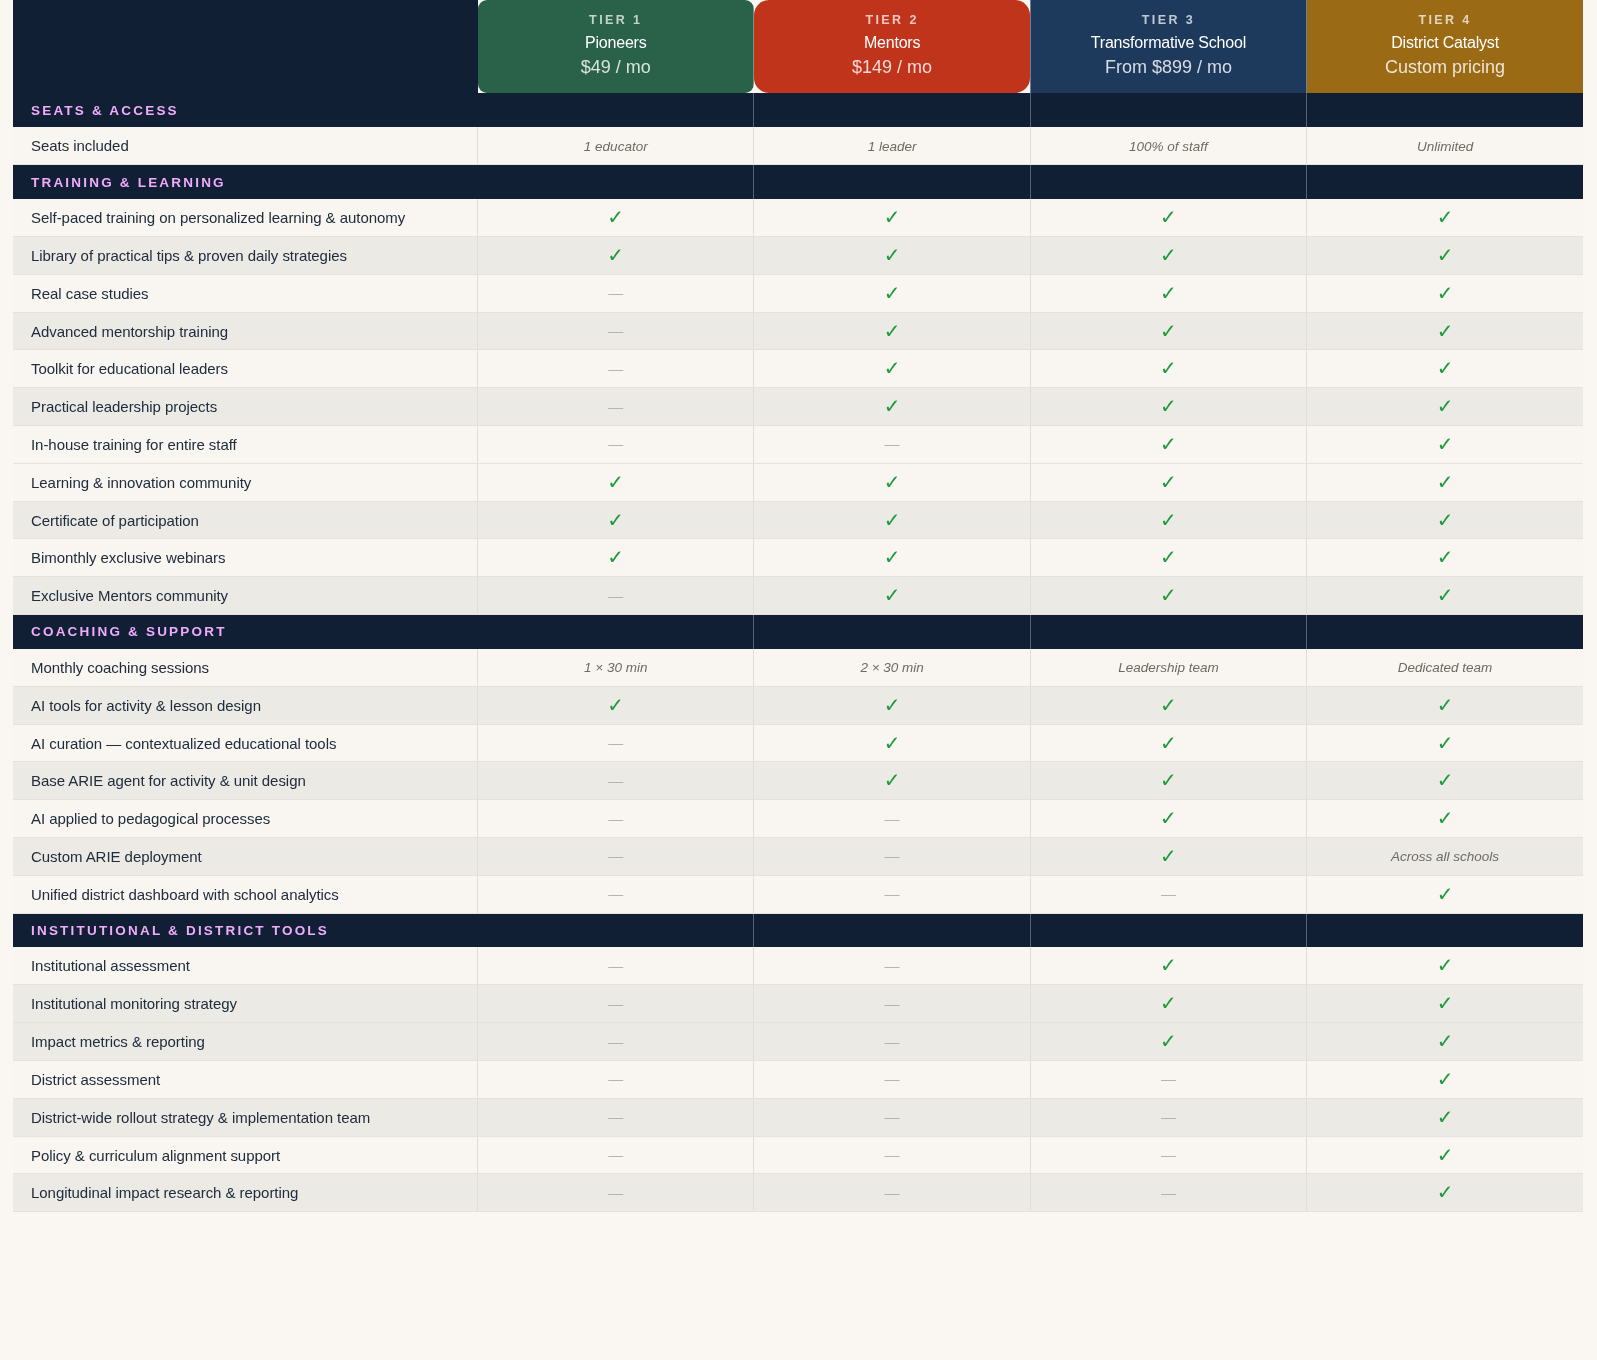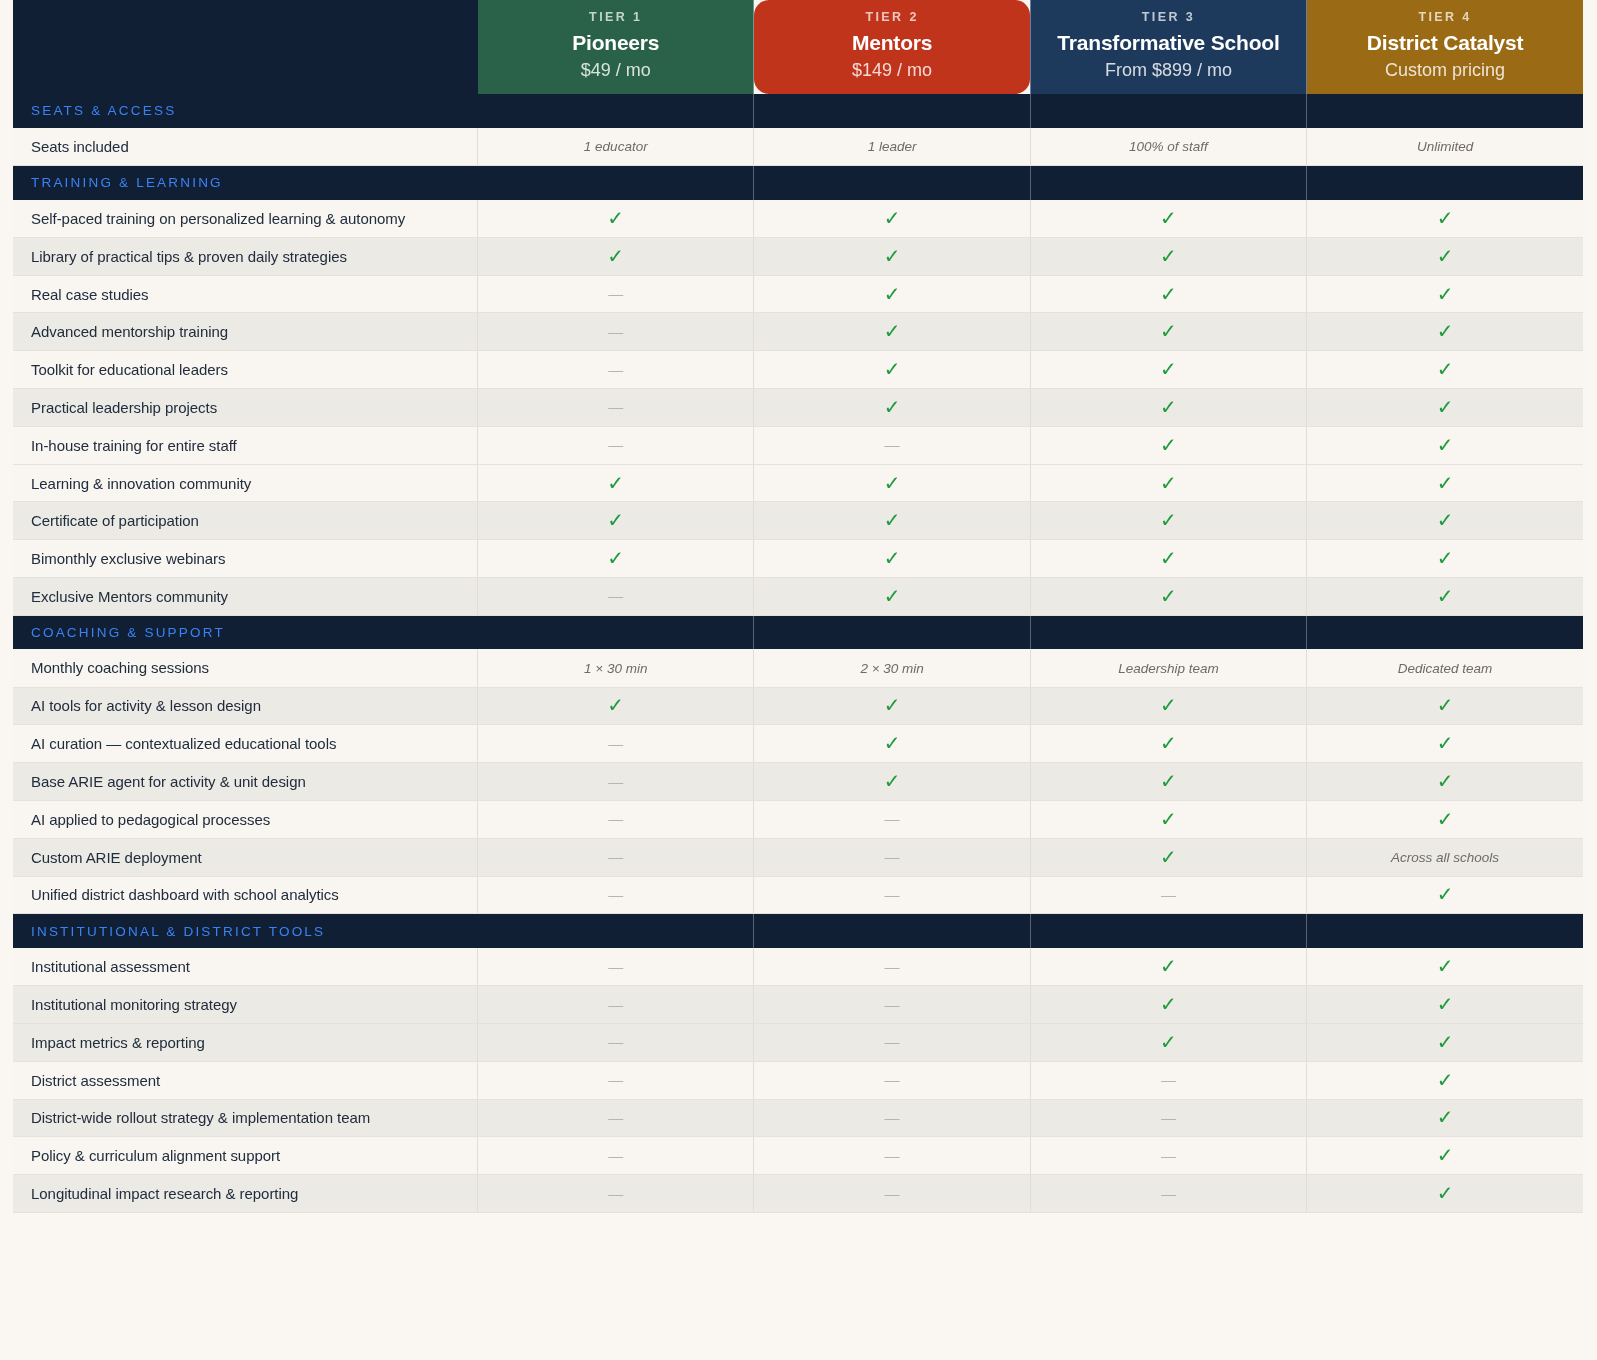--- a/index.html
+++ b/index.html
@@ -41,57 +41,57 @@
 
   th.tier-head {
     padding: 10px 6px 12px 6px;
     text-align: center;
     vertical-align: middle;
     border-right: 1px solid rgba(255,255,255,0.35);
     color: #ffffff;
   }
   th.tier-head.last { border-right: none; }
 
-  th.tier-head.t1 { background: #2a6249; }
+  th.tier-head.t1 { background: #2a6249; border-radius: 9px; }
   th.tier-head.t2 { background: #c0341c; border-radius: 15px; }
   th.tier-head.t3 { background: #1d3a5c; }
   th.tier-head.t4 { background: #9a6b14; }
 
   .tier-eyebrow {
     font-size: 12.5px;
     letter-spacing: 2.4px;
     font-weight: 600;
     color: rgba(255,255,255,0.72);
     text-transform: uppercase;
     line-height: 1.2;
     margin-bottom: 6px;
   }
   .tier-name {
-    font-size: 21px;
-    font-weight: 700;
+    font-size: 16px;
+    font-weight: 400;
     color: #ffffff;
     line-height: 1.15;
     letter-spacing: -0.2px;
     margin-bottom: 5px;
   }
   .tier-price {
     font-size: 18px;
     font-weight: 400;
     color: rgba(255,255,255,0.82);
     line-height: 1.2;
   }
 
   
   tr.section-row { height: 34px; }
 
   td.section-label {
     background: #101f33;
-    color: #3b82f6;
+    color: #f0abfc;
     font-size: 13.5px;
-    font-weight: 400;
+    font-weight: 700;
     letter-spacing: 2.2px;
     text-transform: uppercase;
     padding-left: 18px;
     vertical-align: middle;
     border-right: 1px solid #101f33;
   }
   td.section-fill {
     background: #101f33;
     border-right: 1px solid rgba(255,255,255,0.30);
   }

